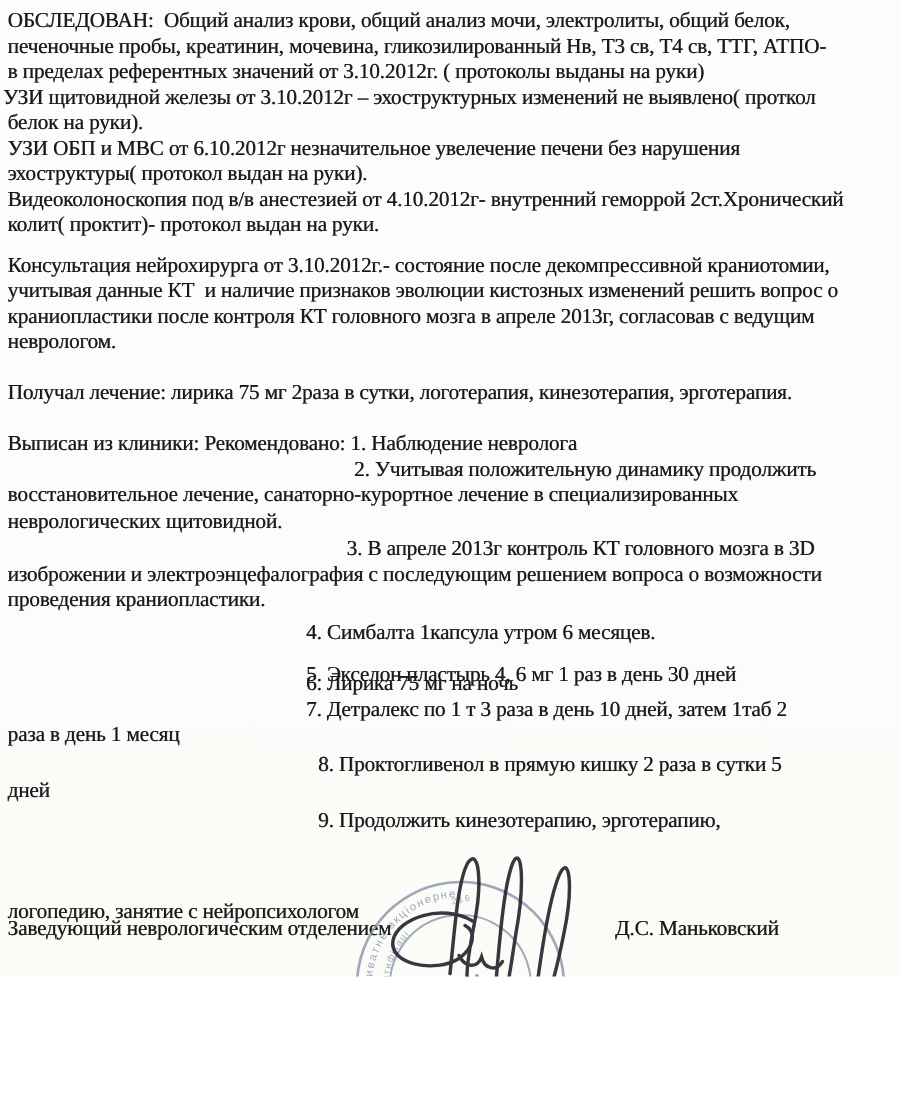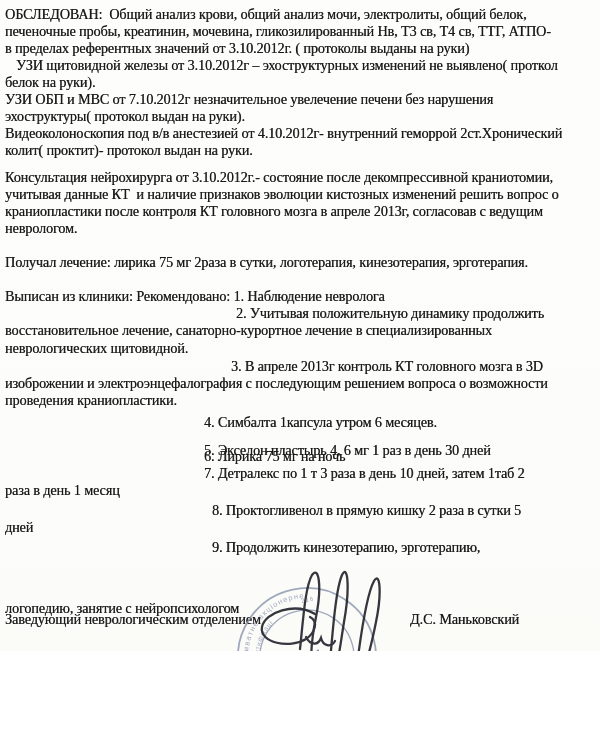--- a/index.html
+++ b/index.html
@@ -34,23 +34,23 @@
 </style>
 </head>
 <body>
 
 <div class="page">
 
   <div>
       <div class="line" style="left: 5px; top: 6px;">ОБСЛЕДОВАН:  Общий анализ крови, общий анализ мочи, электролиты, общий белок,</div>
       <div class="line" style="left: 5px; top: 23px;">печеночные пробы, креатинин, мочевина, гликозилированный Нв, Т3 св, Т4 св, ТТГ, АТПО-</div>
       <div class="line" style="left: 5px; top: 40px;">в пределах референтных значений от 3.10.2012г. ( протоколы выданы на руки)</div>
-      <div class="line" style="left: 16px; top: 57px; font-family: Liberation Serif, serif;">УЗИ щитовидной железы от 3.10.2012г – эхоструктурных изменений не выявлено( проткол</div>
+      <div class="line" style="left: 2px; top: 57px; font-family: Liberation Serif, serif;">УЗИ щитовидной железы от 3.10.2012г – эхоструктурных изменений не выявлено( проткол</div>
       <div class="line" style="left: 5px; top: 74px;">белок на руки).</div>
-      <div class="line" style="left: 5px; top: 91px;">УЗИ ОБП и МВС от 7.10.2012г незначительное увелечение печени без нарушения</div>
+      <div class="line" style="left: 5px; top: 91px;">УЗИ ОБП и МВС от 6.10.2012г незначительное увелечение печени без нарушения</div>
       <div class="line" style="left: 5px; top: 108px;">эхоструктуры( протокол выдан на руки).</div>
       <div class="line" style="left: 5px; top: 125px;">Видеоколоноскопия под в/в анестезией от 4.10.2012г- внутренний геморрой 2ст.Хронический</div>
       <div class="line" style="left: 5px; top: 142px;">колит( проктит)- протокол выдан на руки.</div>
       <div class="line" style="left: 5px; top: 169px;">Консультация нейрохирурга от 3.10.2012г.- состояние после декомпрессивной краниотомии,</div>
       <div class="line" style="left: 5px; top: 186px;">учитывая данные КТ  и наличие признаков эволюции кистозных изменений решить вопрос о</div>
       <div class="line" style="left: 5px; top: 203px;">краниопластики после контроля КТ головного мозга в апреле 2013г, согласовав с ведущим</div>
       <div class="line" style="left: 5px; top: 220px;">неврологом.</div>
       <div class="line" style="left: 5px; top: 254px;">Получал лечение: лирика 75 мг 2раза в сутки, логотерапия, кинезотерапия, эрготерапия.</div>
       <div class="line" style="left: 5px; top: 288px;">Выписан из клиники: Рекомендовано: 1. Наблюдение невролога</div>
       <div class="line" style="left: 236px; top: 305px;">2. Учитывая положительную динамику продолжить</div>

